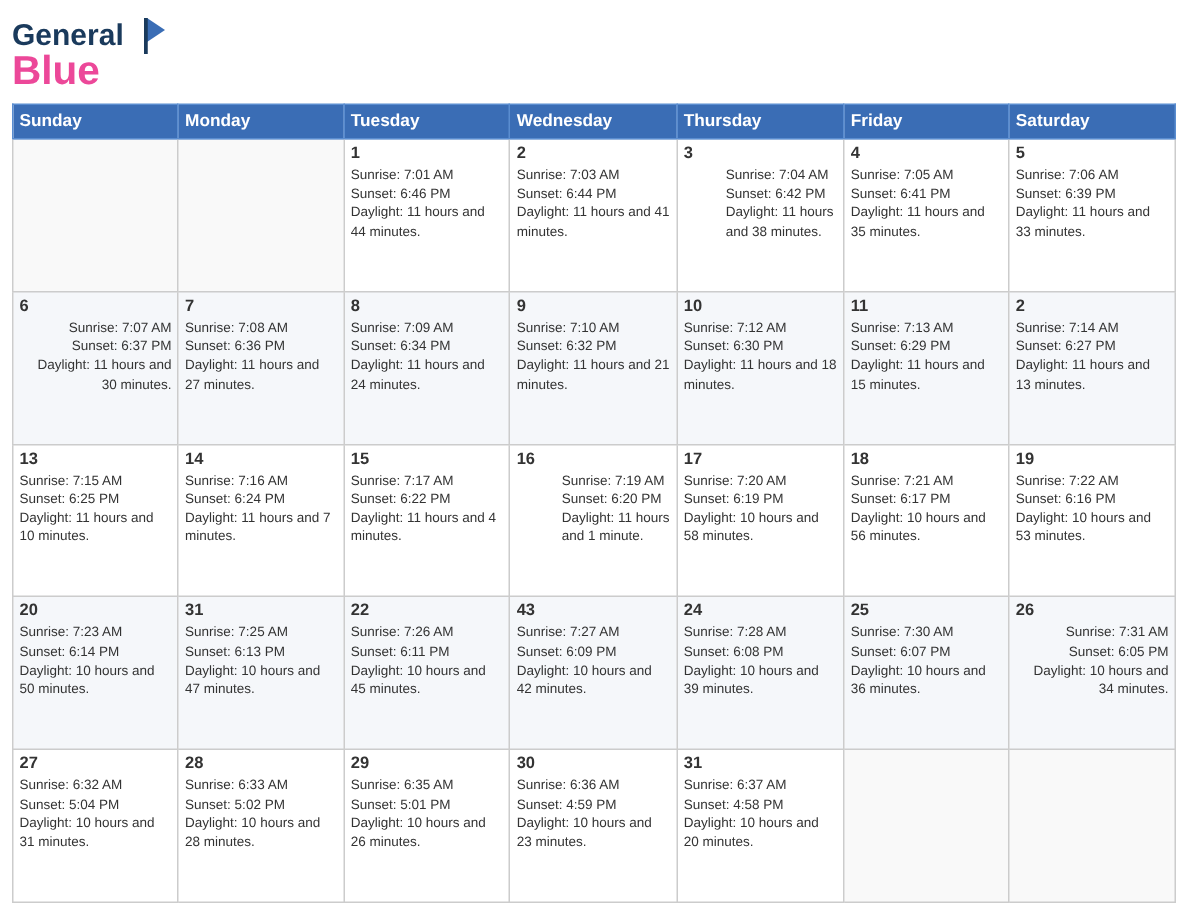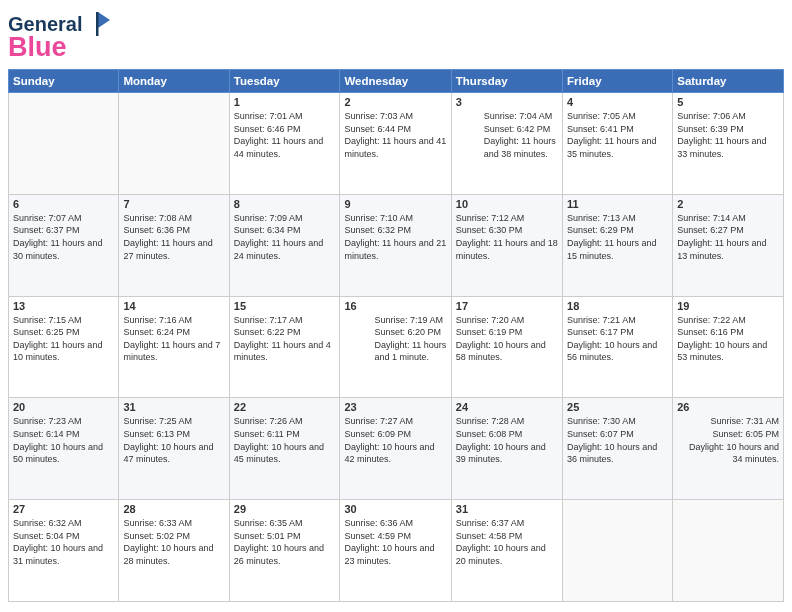--- a/index.html
+++ b/index.html
@@ -149,21 +149,21 @@
           <td>
             <span class="day-number">5</span>
             <div class="cell-content" style="white-space: pre-line;">Sunrise: 7:06 AM
 Sunset: 6:39 PM
 Daylight: 11 hours and 33 minutes.</div>
           </td>
         </tr>
         <tr>
           <td>
             <span class="day-number">6</span>
-            <div class="cell-content" style="white-space: pre-line;">Sunrise: 7:07 AM
+            <div class="cell-content" style="white-space: pre-line; text-align: right;">Sunrise: 7:07 AM
 Sunset: 6:37 PM
 Daylight: 11 hours and 30 minutes.</div>
           </td>
           <td>
             <span class="day-number">7</span>
             <div class="cell-content" style="white-space: pre-line;">Sunrise: 7:08 AM
 Sunset: 6:36 PM
 Daylight: 11 hours and 27 minutes.</div>
           </td>
           <td>
@@ -254,21 +254,21 @@
 Sunset: 6:13 PM
 Daylight: 10 hours and 47 minutes.</div>
           </td>
           <td>
             <span class="day-number">22</span>
             <div class="cell-content" style="white-space: pre-line;">Sunrise: 7:26 AM
 Sunset: 6:11 PM
 Daylight: 10 hours and 45 minutes.</div>
           </td>
           <td>
-            <span class="day-number">23</span>
+            <span class="day-number">43</span>
             <div class="cell-content" style="white-space: pre-line;">Sunrise: 7:27 AM
 Sunset: 6:09 PM
 Daylight: 10 hours and 42 minutes.</div>
           </td>
           <td>
             <span class="day-number">24</span>
             <div class="cell-content" style="white-space: pre-line;">Sunrise: 7:28 AM
 Sunset: 6:08 PM
 Daylight: 10 hours and 39 minutes.</div>
           </td>

